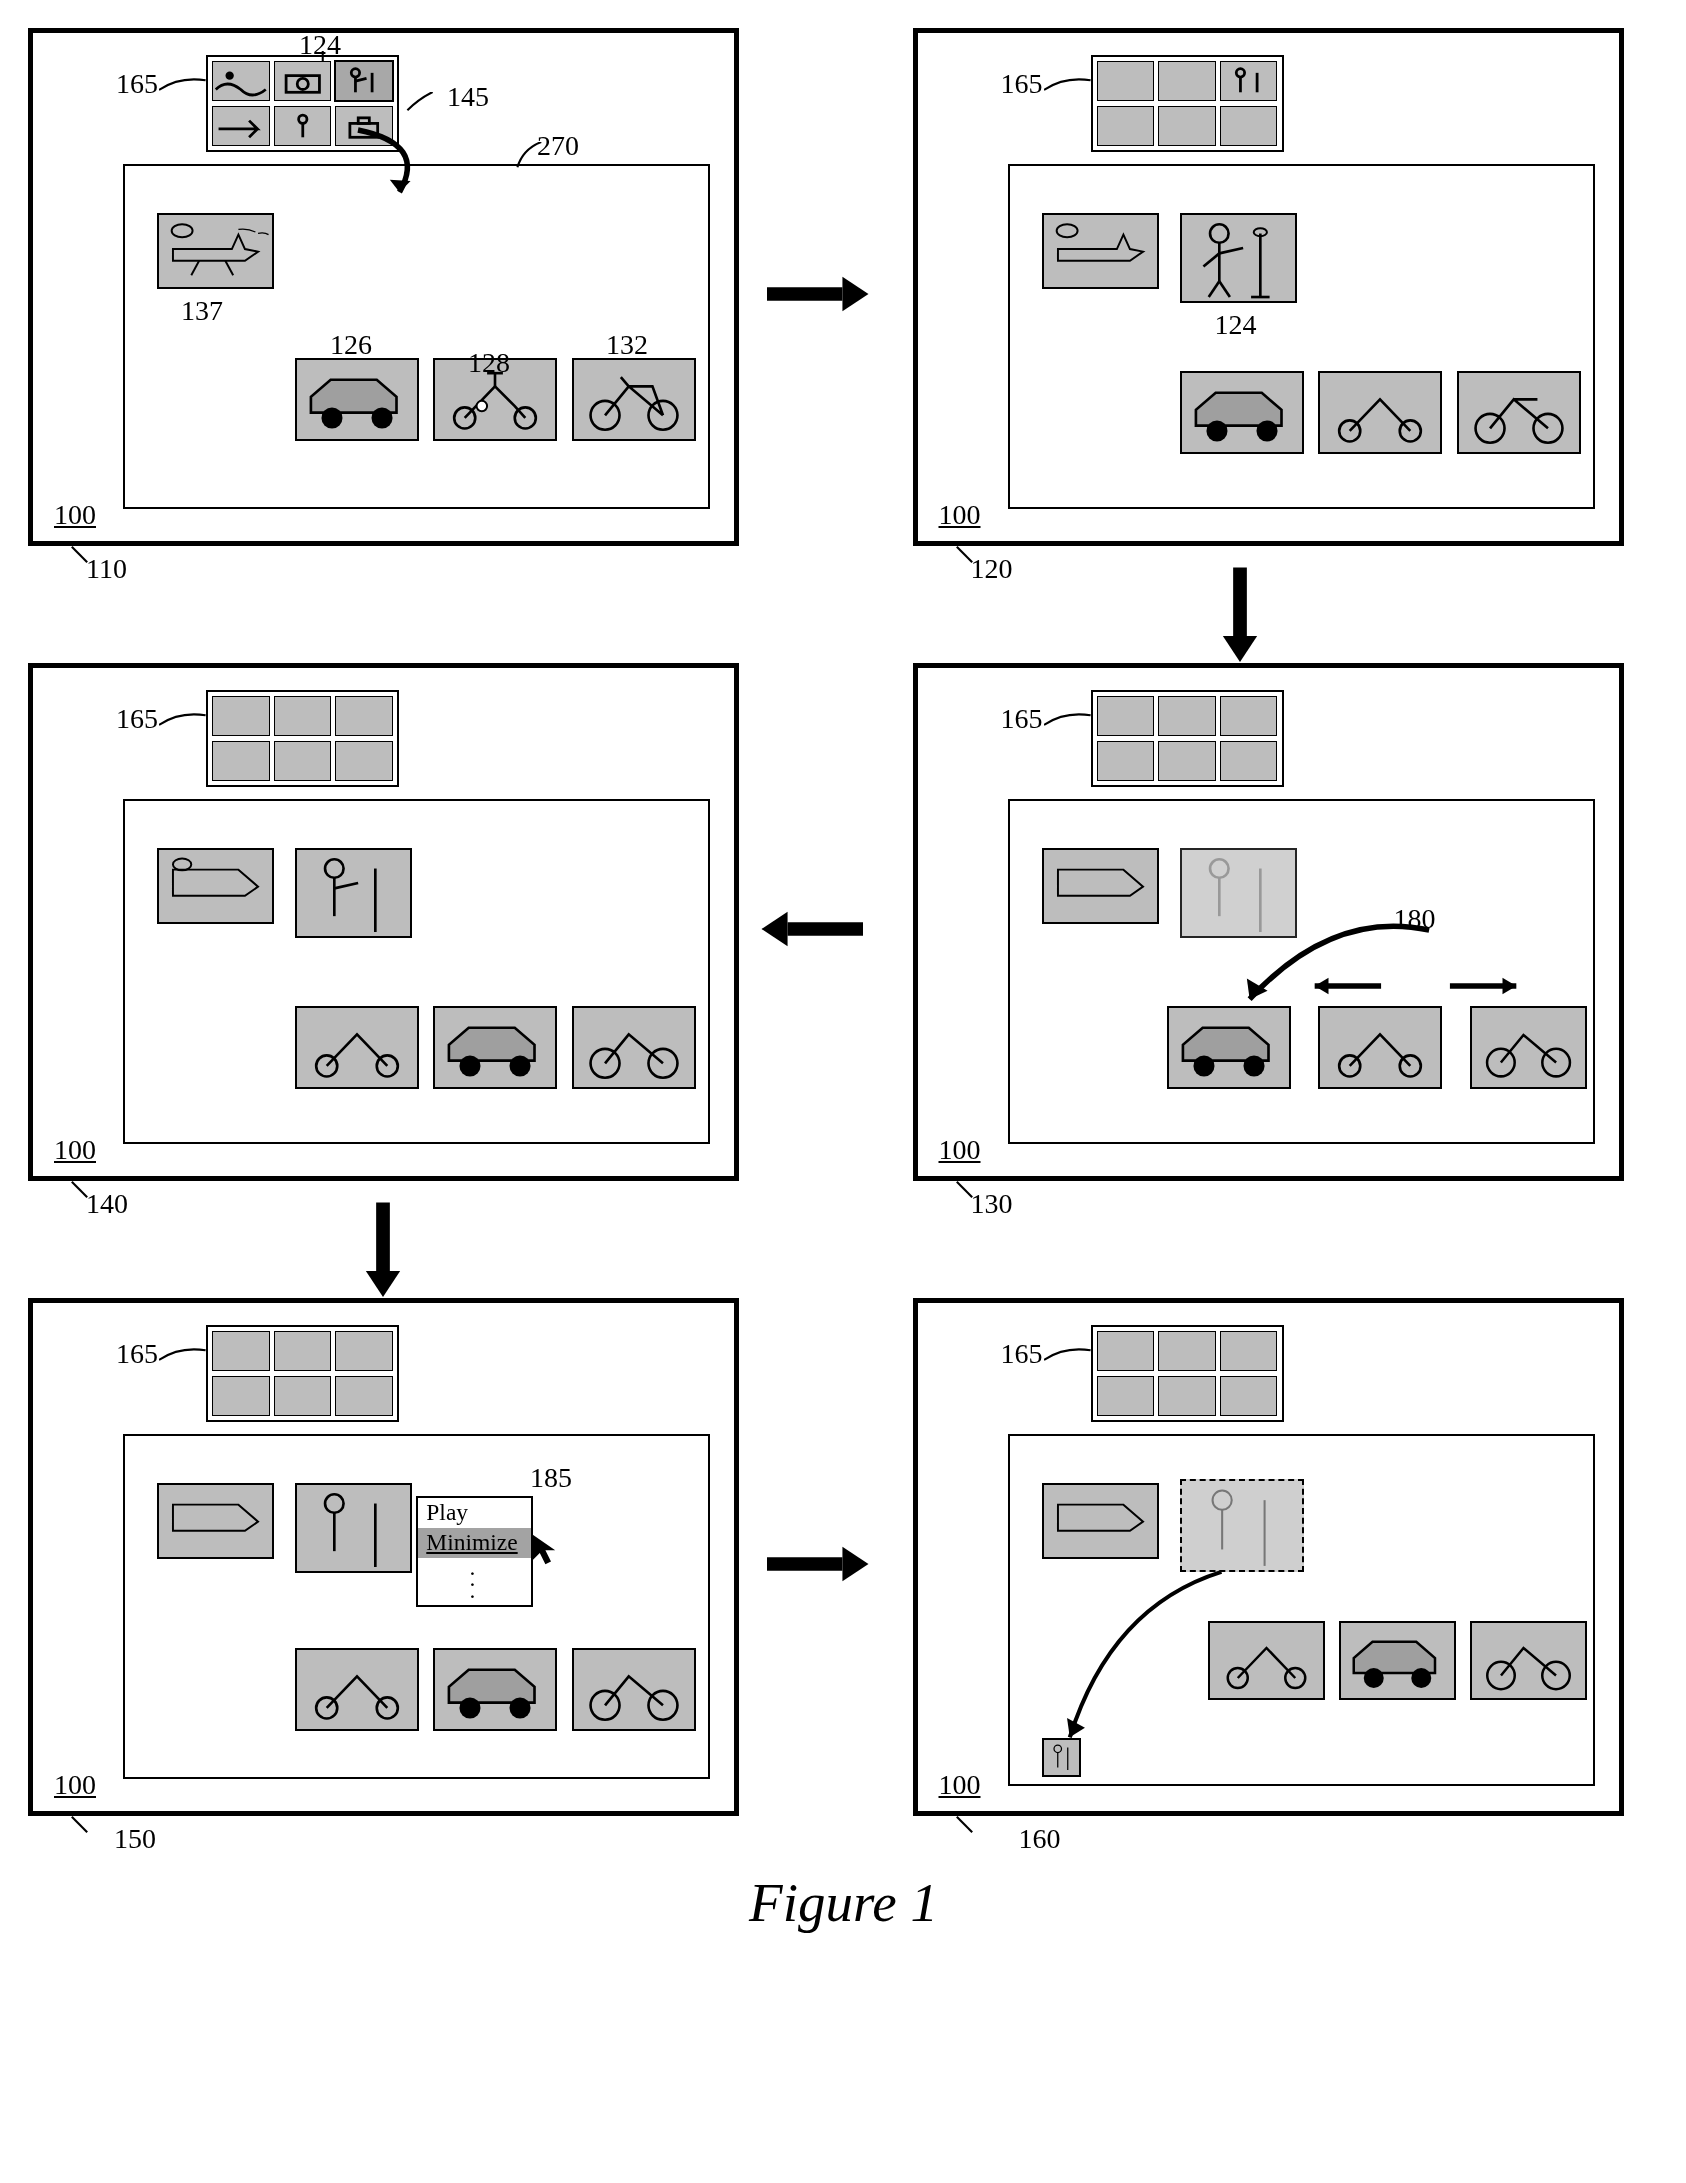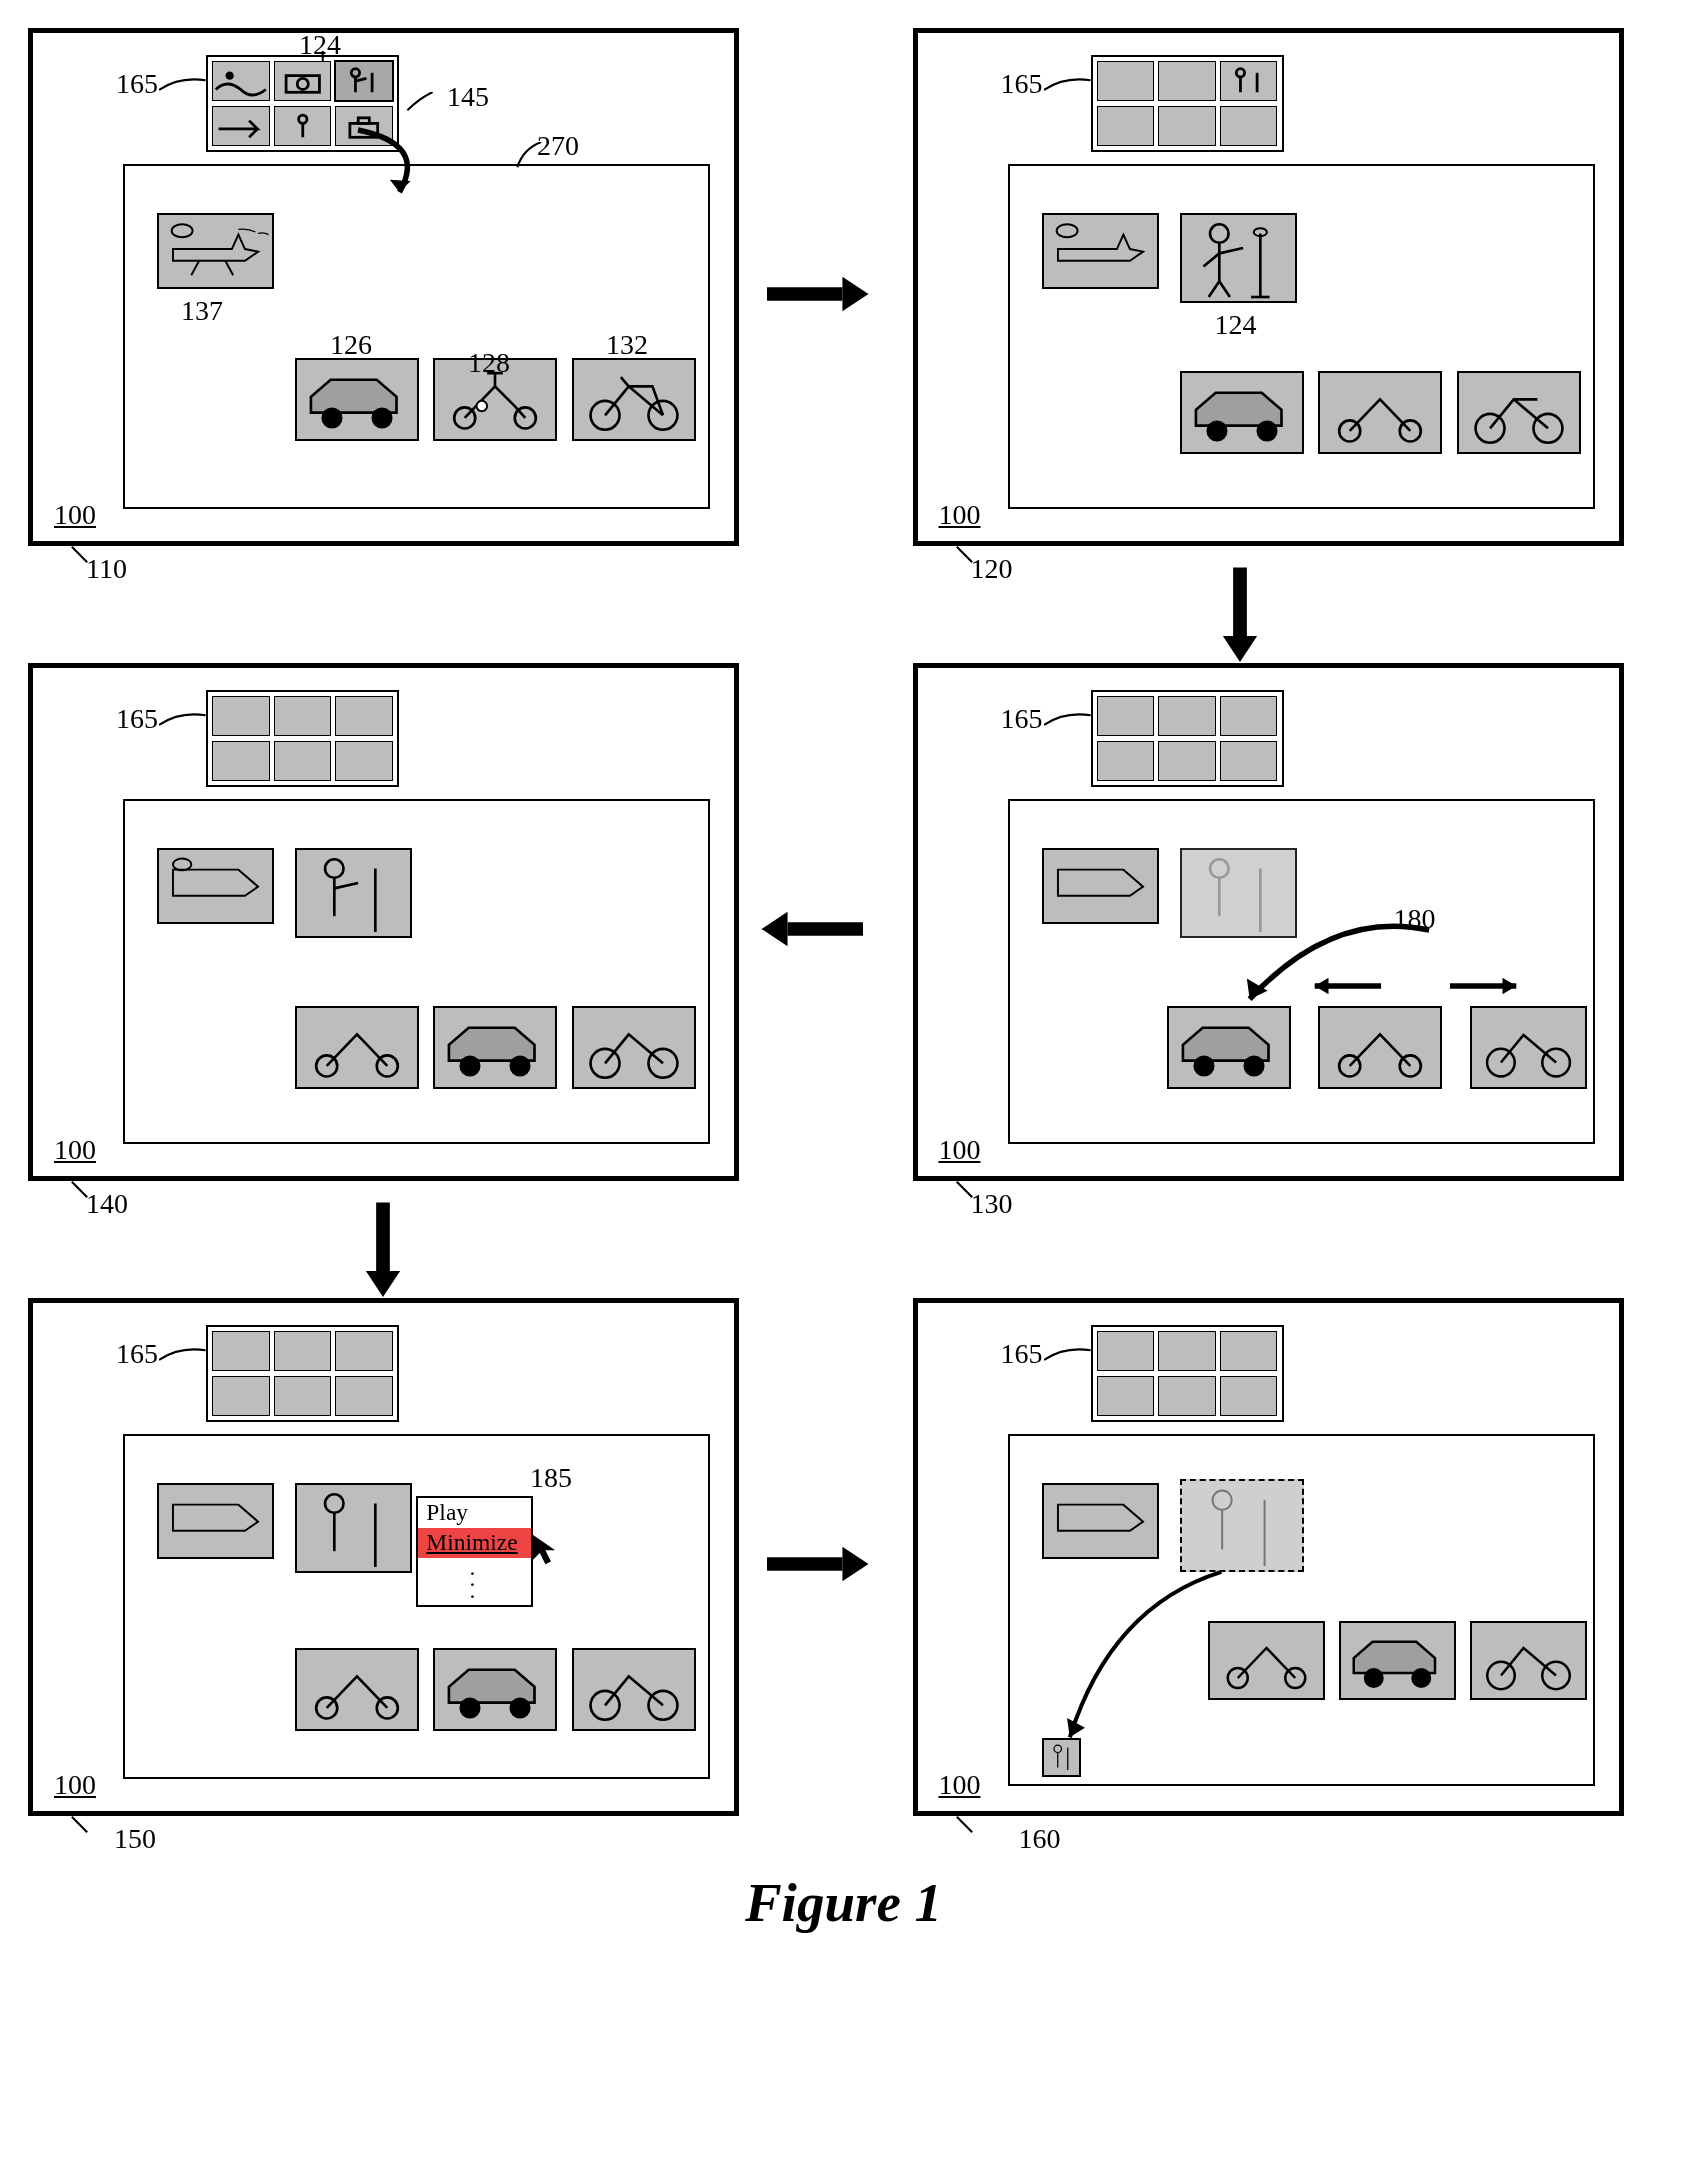--- a/index.html
+++ b/index.html
@@ -93,35 +93,35 @@
     position: absolute;
     border: 2.1px solid #000;
     background: #fff;
     font-size: 23.5px;
     font-family: "Times New Roman", serif;
   }
   .menu .item {
     padding: 1.4px 8.3px;
   }
   .menu .item.hover {
-    background: #ef4444;
+    background: #a3a3a3;
     text-decoration: underline;
   }
   .menu .more {
     text-align: center;
     letter-spacing: 4.1px;
     line-height: 0.5;
     padding: 4.1px 0 8.3px;
   }
 
   
   .caption {
     text-align: center;
     font-style: italic;
-    font-weight: bold;
+    font-weight: normal;
     font-size: 55px;
     margin-top: 55px;
   }
 
   
   .ic { position:absolute; }
 </style>
 </head>
 <body>
 

